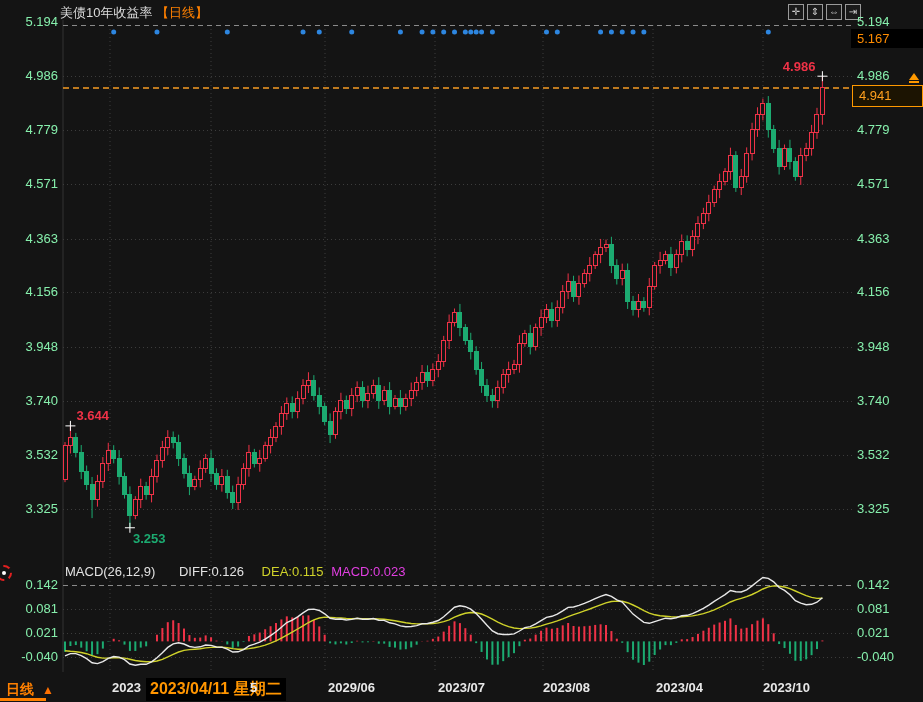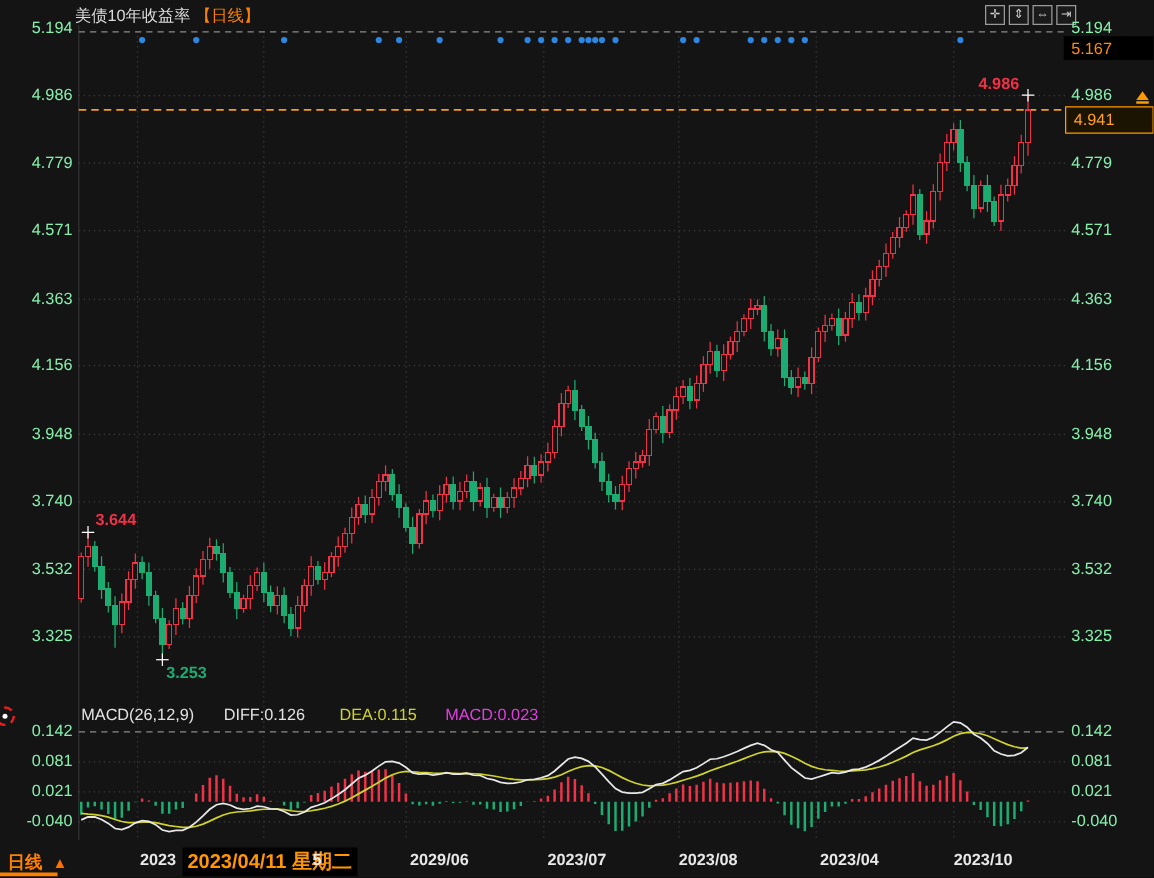--- a/index.html
+++ b/index.html
@@ -15,21 +15,21 @@
         font-size:10px;line-height:14px;text-align:center;background:#1a1a1a;cursor:pointer;}
   #hwm{position:absolute;left:851px;top:29px;width:72px;height:19px;background:#000;
        color:#ff8c00;font-size:13px;line-height:19px;padding-left:6px;box-sizing:border-box;}
   #lastbox{position:absolute;left:852px;top:85px;width:71px;height:22px;border:1px solid #ff9900;
        background:#1c1402;color:#ffa01e;font-size:13px;line-height:20px;padding-left:6px;box-sizing:border-box;}
   #pin{position:absolute;left:908px;top:73px;width:12px;height:12px;}
   #pin .tri{width:0;height:0;border-left:5px solid transparent;border-right:5px solid transparent;
        border-bottom:7px solid #ff9900;margin:0 auto;}
   #pin .bar{width:10px;height:2px;background:#ff9900;margin:1px auto 0;}
   #macdhdr{position:absolute;left:65px;top:564px;font-size:13px;white-space:nowrap;}
-  #macdhdr .w{color:#e2e2e2;} #macdhdr .y{color:#cfd22a;margin-left:24px;} #macdhdr .m{color:#e13ee1;margin-left:19px;}
+  #macdhdr .w{color:#e2e2e2;} #macdhdr .y{color:#cfd22a;margin-left:14px;} #macdhdr .m{color:#e13ee1;margin-left:4px;}
   .xlab{position:absolute;top:680px;font-size:13px;font-weight:bold;color:#e8e8e8;white-space:nowrap;text-align:right;}
   #xcross{position:absolute;left:146px;top:678px;background:#000;color:#ff9500;font-size:16px;
        font-weight:bold;padding:1px 4px;white-space:nowrap;}
   #xpartial{position:absolute;left:250px;top:680px;font-size:13px;font-weight:bold;color:#e8e8e8;}
   #tab{position:absolute;left:6px;top:681px;font-size:14px;font-weight:bold;color:#ff8000;cursor:pointer;}
   #tab .arrow{color:#ff7000;margin-left:8px;font-size:12px;}
   #tabline{position:absolute;left:0;top:698px;width:46px;height:3px;background:#ff8000;}
   #recdot{position:absolute;left:-4px;top:565px;width:12px;height:12px;border:2px dashed #e02020;
        border-radius:50%;}
   #recdot i{position:absolute;left:4px;top:4px;width:4px;height:4px;background:#fff;border-radius:50%;}

